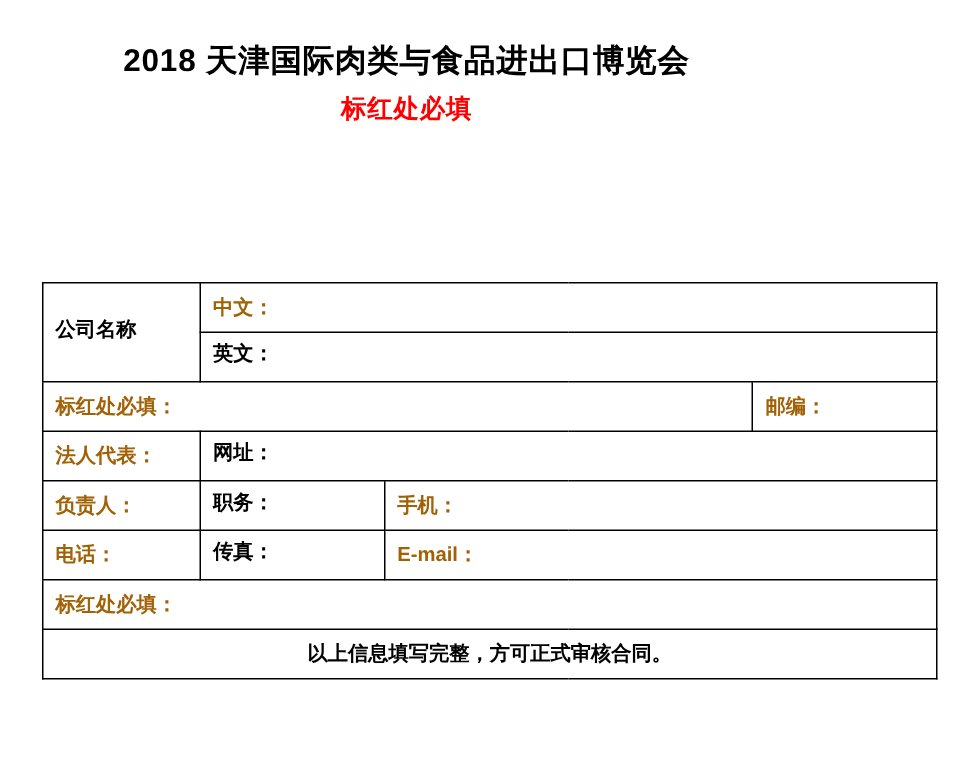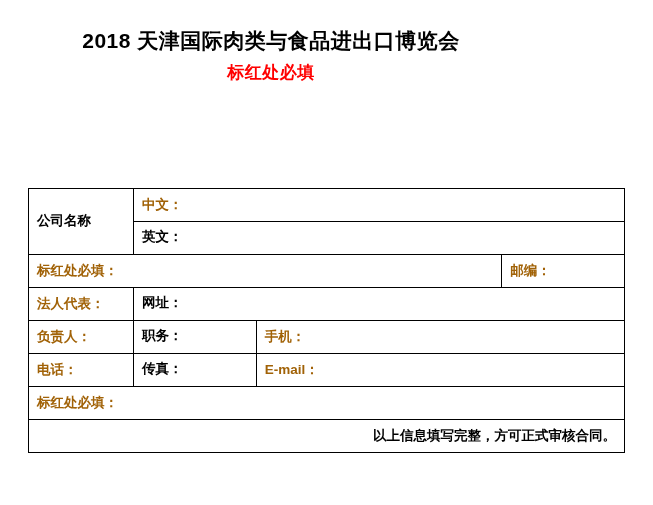--- a/index.html
+++ b/index.html
@@ -66,21 +66,20 @@
     font-family: Liberation Mono, monospace;
   }
   .footer-note {
     font-size: 13.5px;
     font-weight: bold;
     color: #000000;
     text-align: center;
   }
   td.tall {
     height: 34px;
-    text-align: right;
   }
 </style>
 </head>
 <body>
 
 <div class="page">
 
   <div class="title-block">
     <div class="title-line">2018 天津国际肉类与食品进出口博览会</div>
     <div class="title-red">标红处必填</div>

